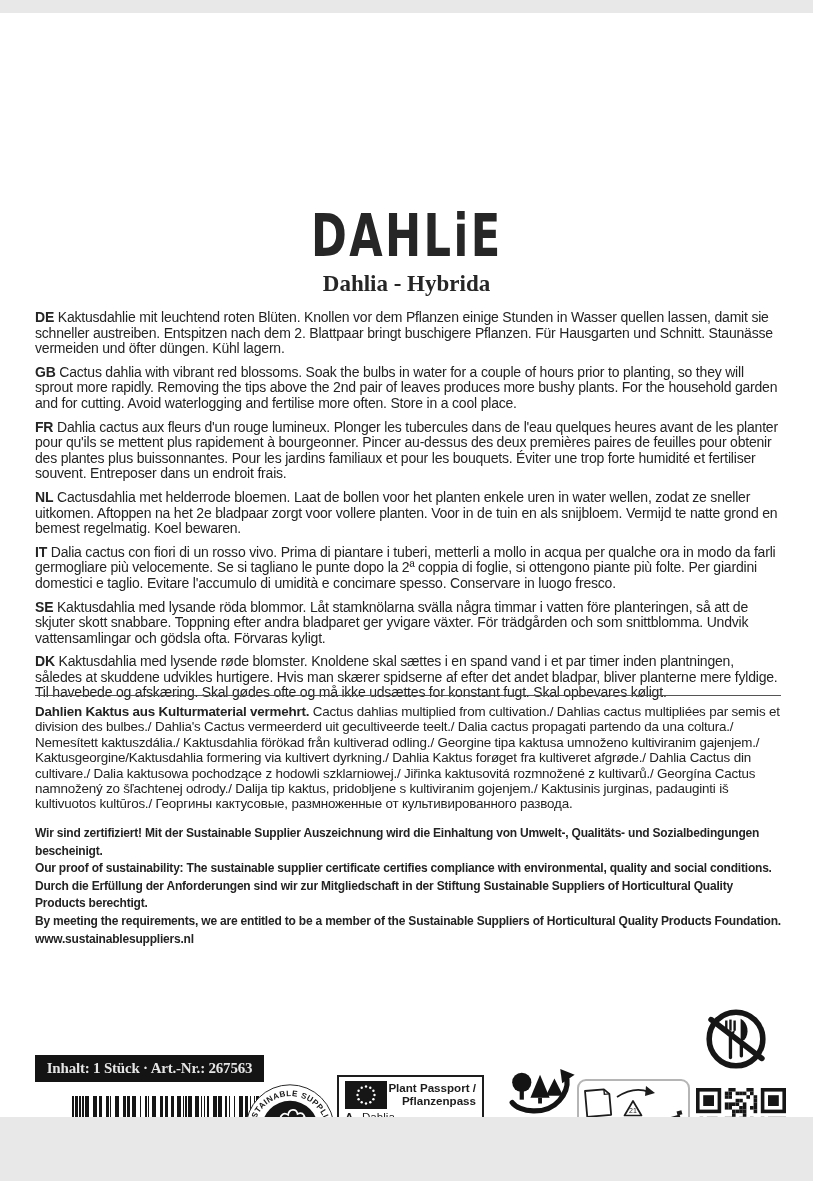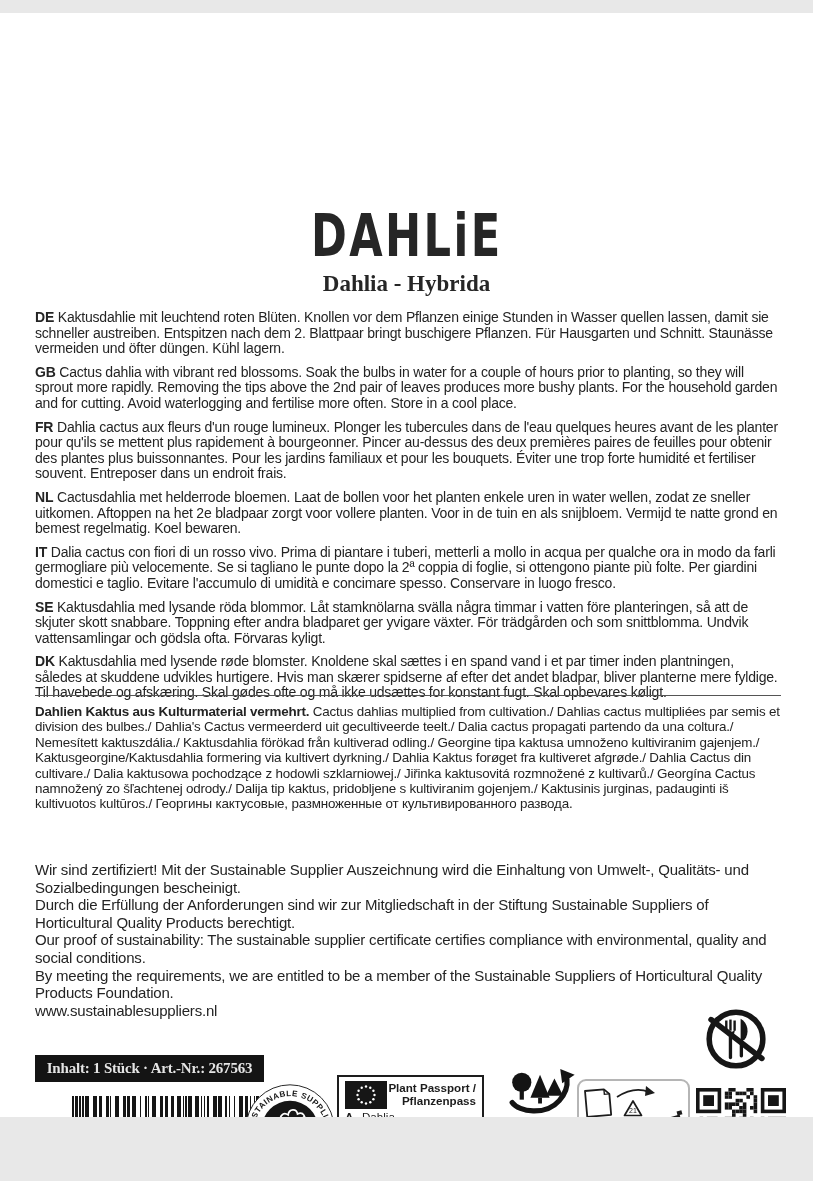--- a/index.html
+++ b/index.html
@@ -20,21 +20,21 @@
   }
   
   .textcol{position:absolute;left:35px;width:746px;}
   #descriptions{top:297px;}
   p.desc{margin:0 0 8px;font-size:14px;line-height:15.6px;letter-spacing:-.2px;color:#242424;text-align:left;}
   p.desc b{font-weight:700;}
   #propagation-block{top:682px;}
   .divider{border:none;border-top:1.4px solid #555;margin:0 0 8px;}
   #propagation{font-size:13.4px;line-height:15.4px;letter-spacing:-.2px;color:#242424;margin:0;}
   #propagation b{font-weight:700;}
-  #sustainability{top:848px;font-size:15px;line-height:17.6px;letter-spacing:-.2px;color:#242424;}
+  #sustainability{top:812px;font-size:12px;line-height:17.6px;letter-spacing:-.2px;color:#242424;font-weight:bold;}
   
   #address{position:absolute;left:35px;top:964px;font-size:12.6px;line-height:16.6px;color:#242424;}
   #address .name{font-weight:700;}
   
   #content-box{
     position:absolute;left:35px;top:1042px;width:229px;height:27px;
     background:#141414;color:#e5e5e5;display:flex;align-items:center;justify-content:center;
     font-family:"Liberation Serif",serif;font-weight:700;font-size:15px;letter-spacing:-.2px;
   }
   
@@ -88,22 +88,22 @@
     <p class="desc"><b>DK</b> <span>Kaktusdahlia med lysende røde blomster. Knoldene skal sættes i en spand vand i et par timer inden plantningen, således at skuddene udvikles hurtigere. Hvis man skærer spidserne af efter det andet bladpar, bliver planterne mere fyldige. Til havebede og afskæring. Skal gødes ofte og må ikke udsættes for konstant fugt. Skal opbevares køligt.</span></p>
   </div>
 
   <div class="textcol" id="propagation-block">
     <hr class="divider">
     <p id="propagation"><b>Dahlien Kaktus aus Kulturmaterial vermehrt.</b> <span>Cactus dahlias multiplied from cultivation./ Dahlias cactus multipliées par semis et division des bulbes./ Dahlia's Cactus vermeerderd uit gecultiveerde teelt./ Dalia cactus propagati partendo da una coltura./ Nemesített kaktuszdália./ Kaktusdahlia förökad från kultiverad odling./ Georgine tipa kaktusa umnoženo kultiviranim gajenjem./ Kaktusgeorgine/Kaktusdahlia formering via kultivert dyrkning./ Dahlia Kaktus forøget fra kultiveret afgrøde./ Dahlia Cactus din cultivare./ Dalia kaktusowa pochodzące z hodowli szklarniowej./ Jiřinka kaktusovitá rozmnožené z kultivarů./ Georgína Cactus namnožený zo šľachtenej odrody./ Dalija tip kaktus, pridobljene s kultiviranim gojenjem./ Kaktusinis jurginas, padauginti iš kultivuotos kultūros./ Георгины кактусовые, размноженные от культивированного развода.</span></p>
   </div>
 
   <div class="textcol" id="sustainability">
     <div>Wir sind zertifiziert! Mit der Sustainable Supplier Auszeichnung wird die Einhaltung von Umwelt-, Qualitäts- und Sozialbedingungen bescheinigt.</div>
+    <div>Our proof of sustainability: The sustainable supplier certificate certifies compliance with environmental, quality and social conditions.</div>
     <div>Durch die Erfüllung der Anforderungen sind wir zur Mitgliedschaft in der Stiftung Sustainable Suppliers of Horticultural Quality Products berechtigt.</div>
-    <div>Our proof of sustainability: The sustainable supplier certificate certifies compliance with environmental, quality and social conditions.</div>
     <div>By meeting the requirements, we are entitled to be a member of the Sustainable Suppliers of Horticultural Quality Products Foundation.</div>
     <div>www.sustainablesuppliers.nl</div>
   </div>
 
 
   <svg id="nofood" width="74" height="74" viewBox="0 0 80 80">
     <circle cx="40" cy="40" r="29" fill="none" stroke="#161616" stroke-width="6"></circle>
 
     <g stroke="#161616" fill="#161616">
       <line x1="29.5" y1="20" x2="29.5" y2="31" stroke-width="2.6"></line>

